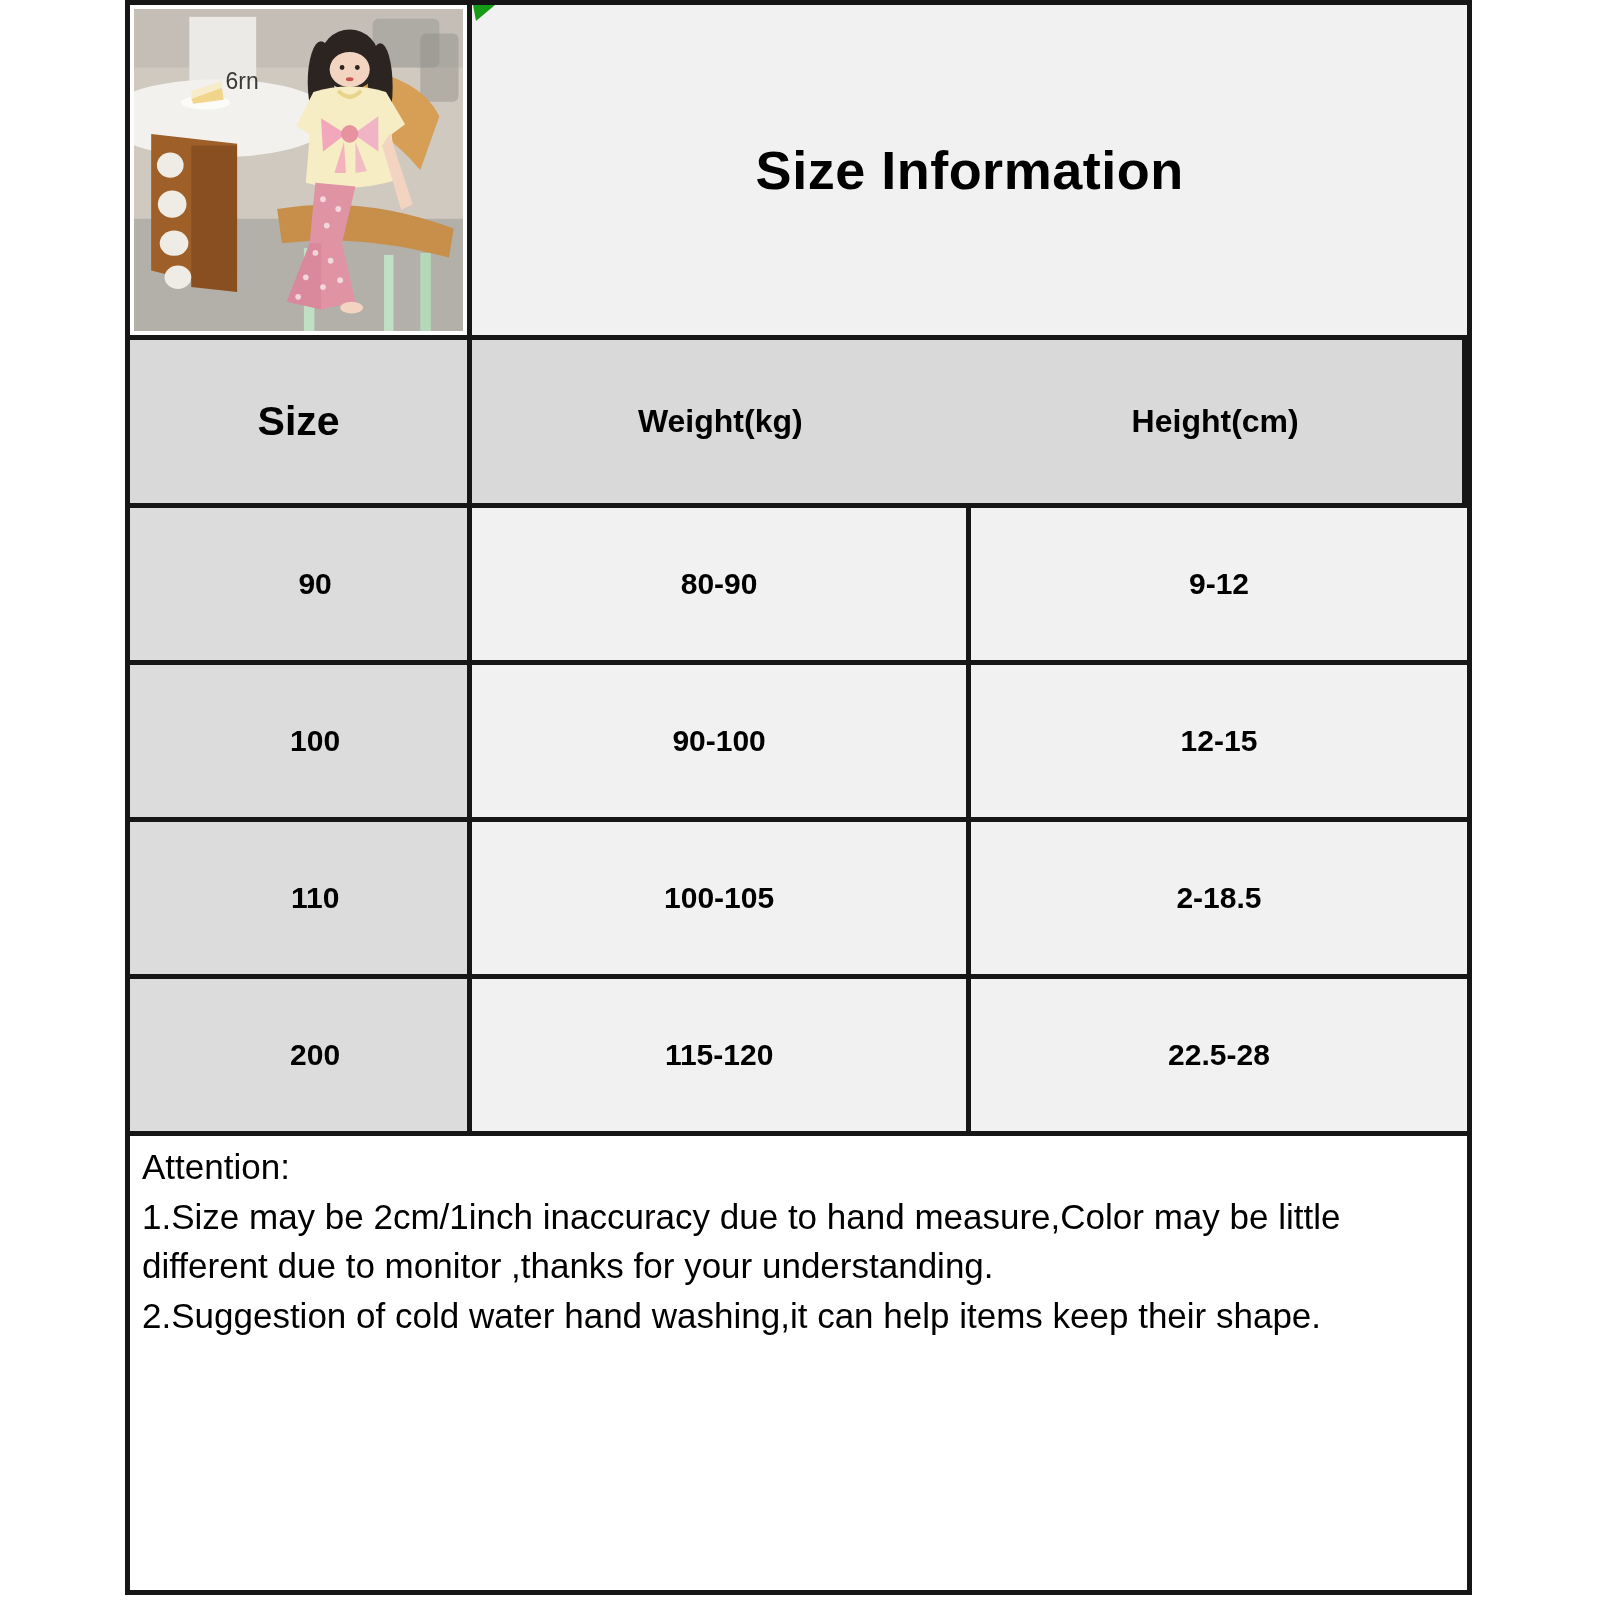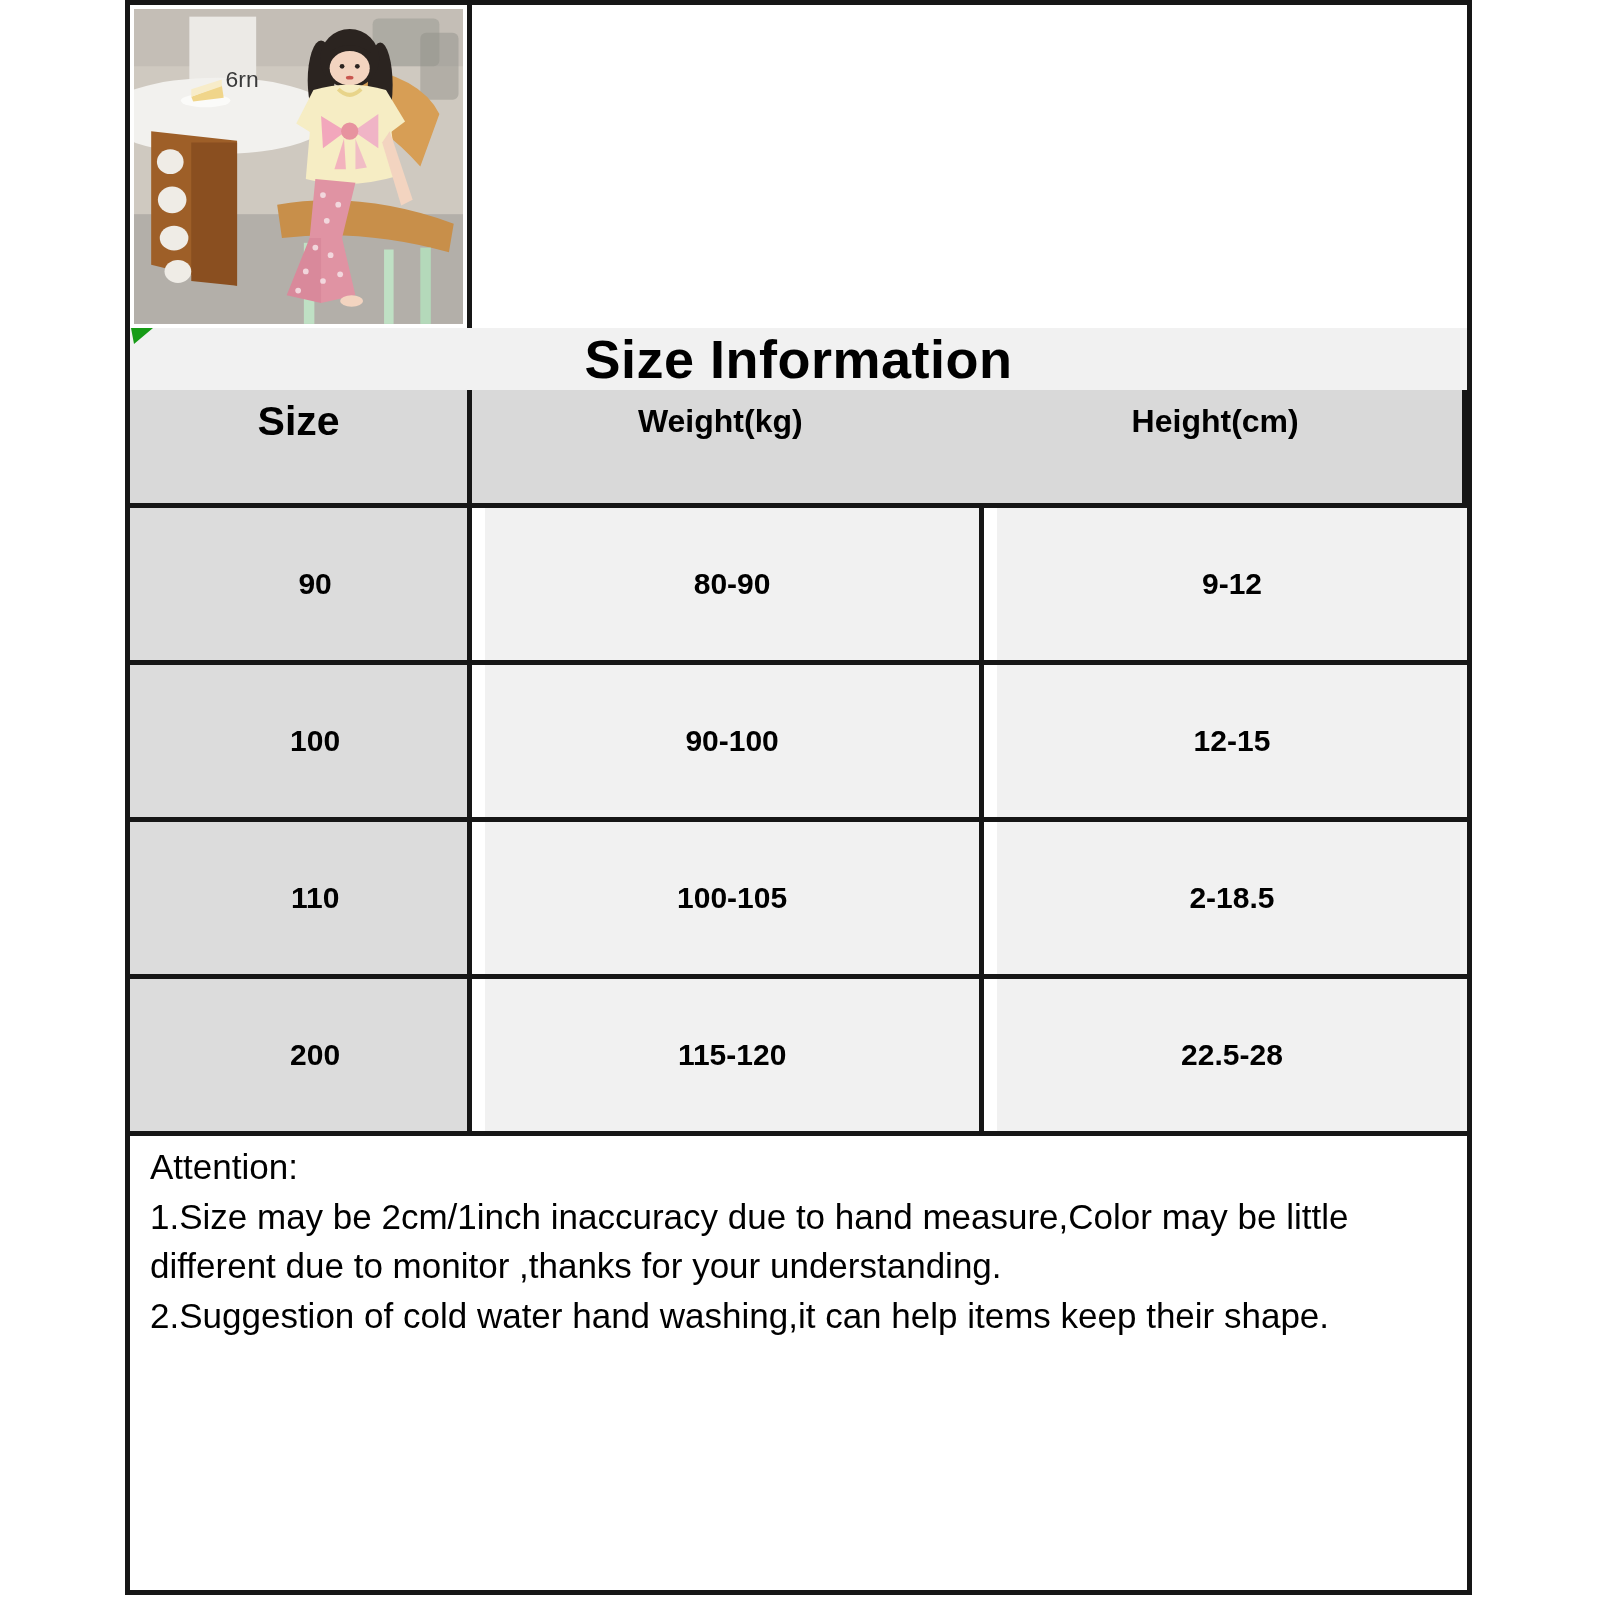--- a/index.html
+++ b/index.html
@@ -20,44 +20,44 @@
     flex-direction: column;
     background: #ffffff;
   }
   .row { display: flex; box-sizing: border-box; border-bottom: 5px solid #161616; }
   .cell { box-sizing: border-box; display: flex; align-items: center; justify-content: center; }
   .col-1 { width: 25.6%; border-right: 5px solid #161616; }
   .col-2 { width: 37.3%; border-right: 5px solid #161616; }
   .col-3 { flex: 1; }
 
   
-  .band-top { height: 335px; flex-direction: column; }
+  .band-top { height: 335px; }
   .photo-cell { padding: 4px; background: #ffffff; }
   .photo-cell svg { width: 100%; height: 100%; display: block; }
   .title-cell { position: relative; background: #f1f1f1; }
   .title-text { font-size: 54px; font-weight: 700; letter-spacing: 0.5px; }
   .corner-marker { position: absolute; left: 0; top: 0; }
 
   
   .header-row { height: 168px; }
   .header-row .cell { background: #d9d9d9; font-weight: 700; }
   .size-head { font-size: 41px; }
   .col-head { font-size: 32px; }
 
   
   .data-row { height: 157px; }
   .data-row .col-1 { background: #dcdcdc; padding-left: 33px; }
-  .data-row .col-2, .data-row .col-3 { background: #f1f1f1; margin-left: 13px; }
+  .data-row .col-2, .data-row .col-3 { background: #f1f1f1; }
   .data-row .cell { font-size: 30px; font-weight: 700; }
 
   
   .attention {
     flex: 1;
     background: #ffffff;
-    padding: 6px 20px;
+    padding: 6px 12px;
     box-sizing: border-box;
     font-size: 35px;
     line-height: 1.42;
   }
   .attention div { white-space: nowrap; }
 </style>
 </head>
 <body>
 
 <div id="canvas">

